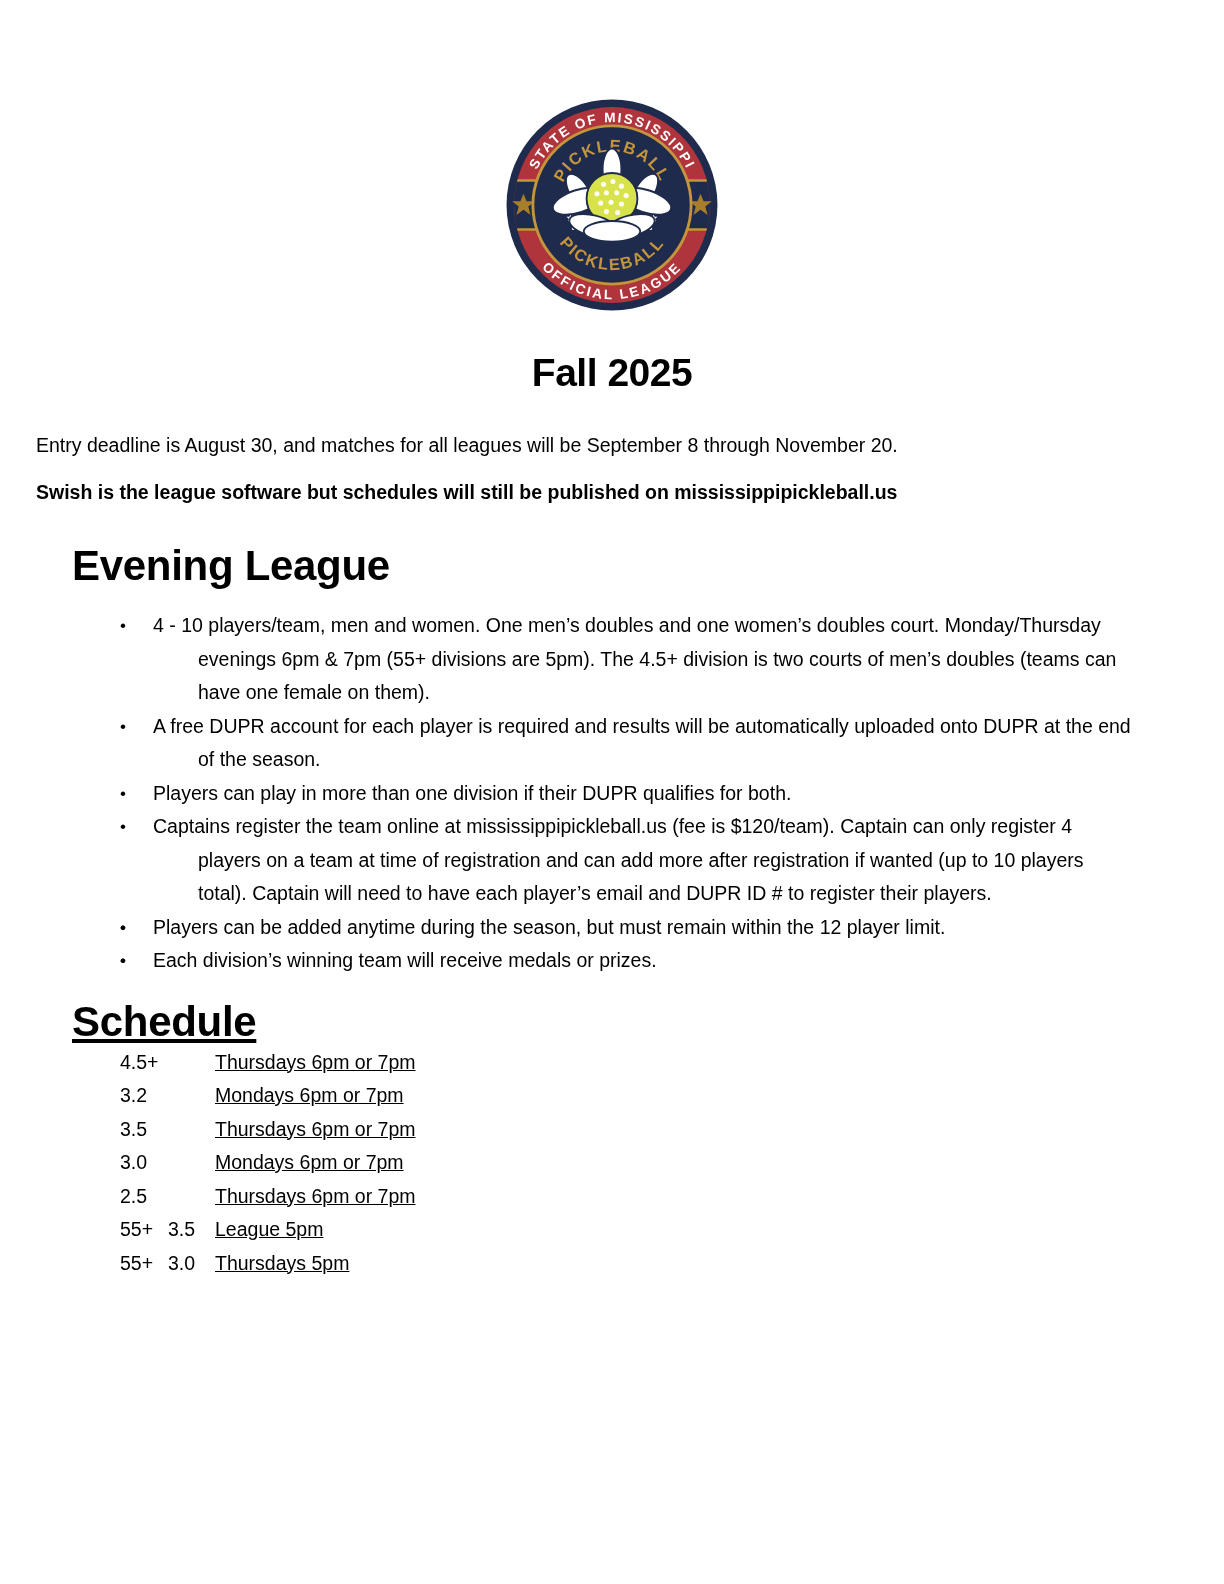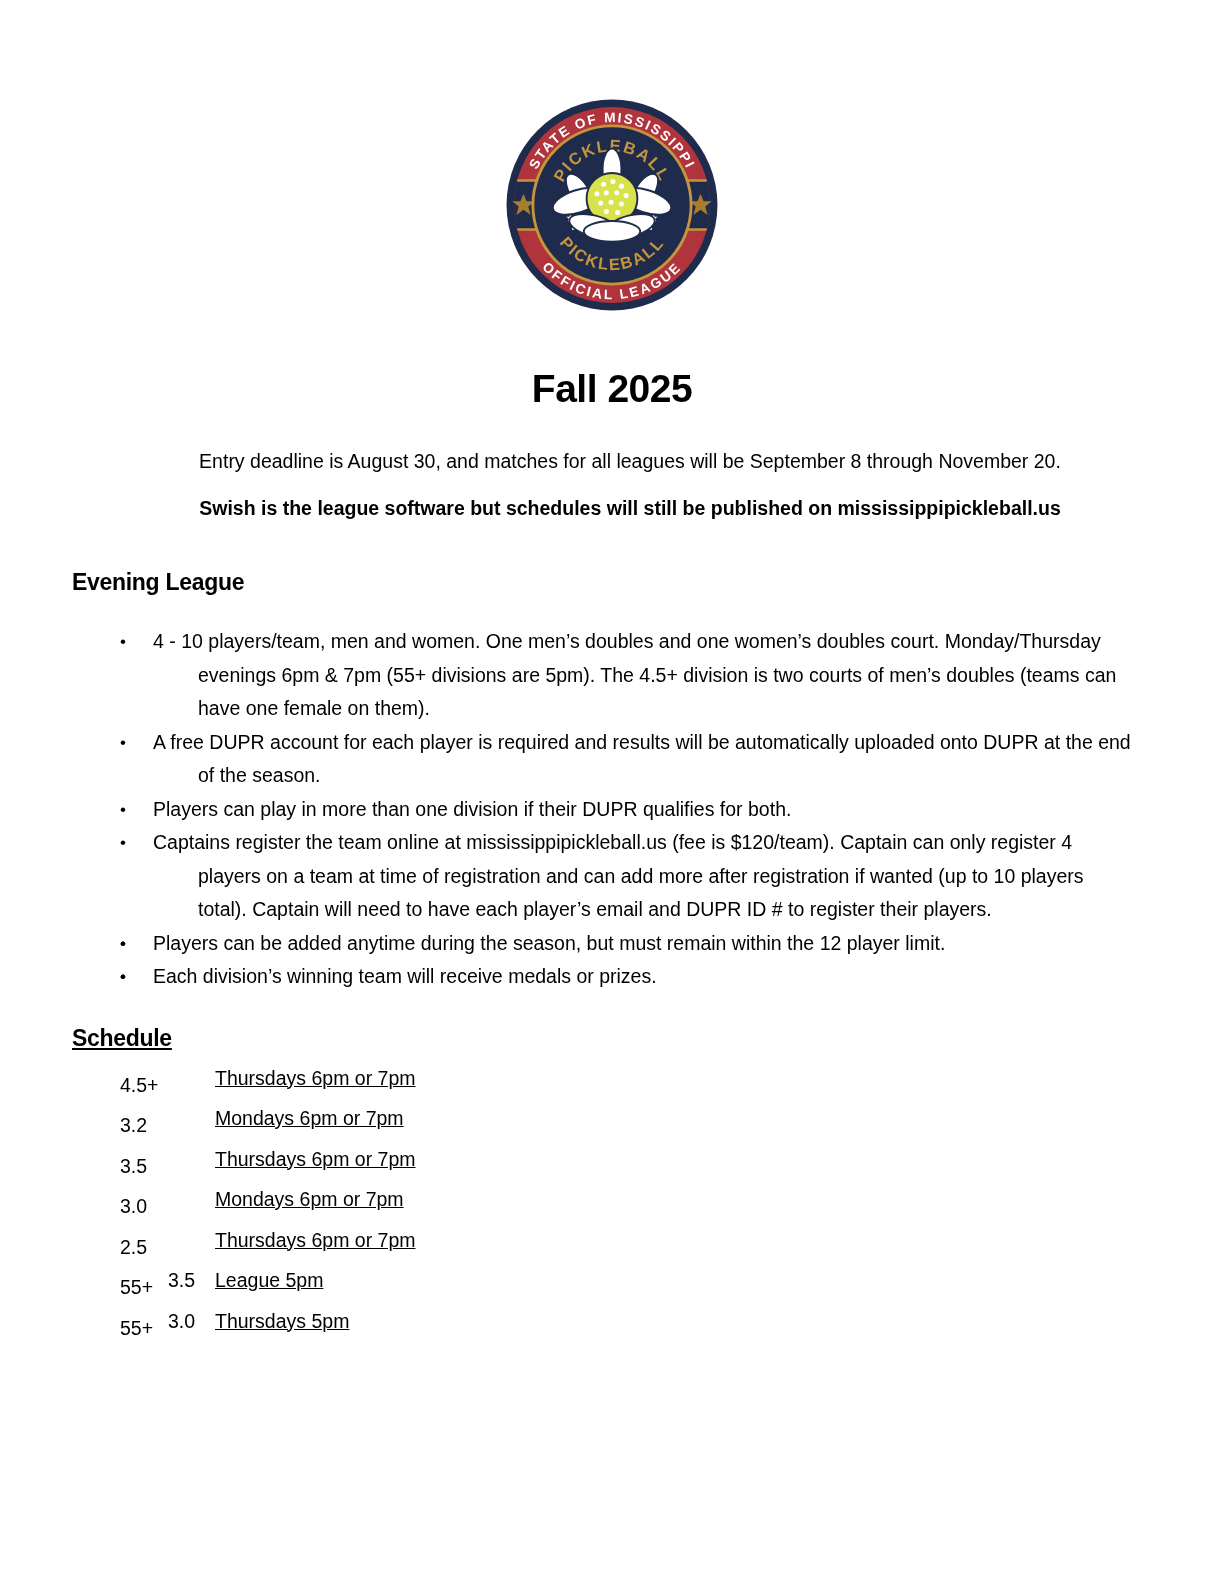--- a/index.html
+++ b/index.html
@@ -9,43 +9,43 @@
     color: #000000;
     overflow: hidden;
   }
   .page { position: relative; width: 1224px; height: 1584px; }
 
   .logo-wrap { padding-top: 92px; text-align: center; }
   .logo-wrap svg { display: inline-block; }
   svg text { font-family: "Liberation Sans", sans-serif; font-weight: bold; }
 
   .doc-title {
-    margin-top: 44px;
+    margin-top: 28px;
     text-align: center;
     font-size: 39px;
     font-weight: bold;
     line-height: 46px;
     letter-spacing: -0.5px;
   }
 
   .intro-line {
     margin-top: 36px;
-    text-align: center;
+    text-align: left;
     font-size: 19.5px;
     line-height: 27px;
     margin-left: 36px;
   }
   .intro-line.bold {
     margin-top: 20px;
     font-weight: bold;
   }
 
   .section-heading {
     margin: 42px 0 0 72px;
-    font-size: 23px;
+    font-size: 42px;
     font-weight: bold;
     line-height: 36px;
     letter-spacing: -0.3px;
   }
   .section-heading.schedule { margin-top: 26px; text-decoration: underline; }
 
   .bullet-list {
     margin-top: 25px;
     font-size: 19.5px;
     line-height: 33.5px;
@@ -64,21 +64,21 @@
     font-size: 17px;
   }
 
   .schedule-rows {
     margin-top: 6px;
     margin-left: 120px;
     font-size: 19.5px;
     line-height: 33.5px;
   }
   .schedule-row { display: flex; }
-  .schedule-row .col-division { width: 48px; flex: 0 0 48px; margin-top: 7px; }
+  .schedule-row .col-division { width: 48px; flex: 0 0 48px; }
   .schedule-row .col-sub      { width: 47px; flex: 0 0 47px; }
   .schedule-row .col-time     { flex: 1; text-decoration: underline; }
 </style>
 </head>
 <body>
 
 <div class="page">
 
   <div class="logo-wrap">
     <svg width="226" height="226" viewBox="-120 -120 240 240">

